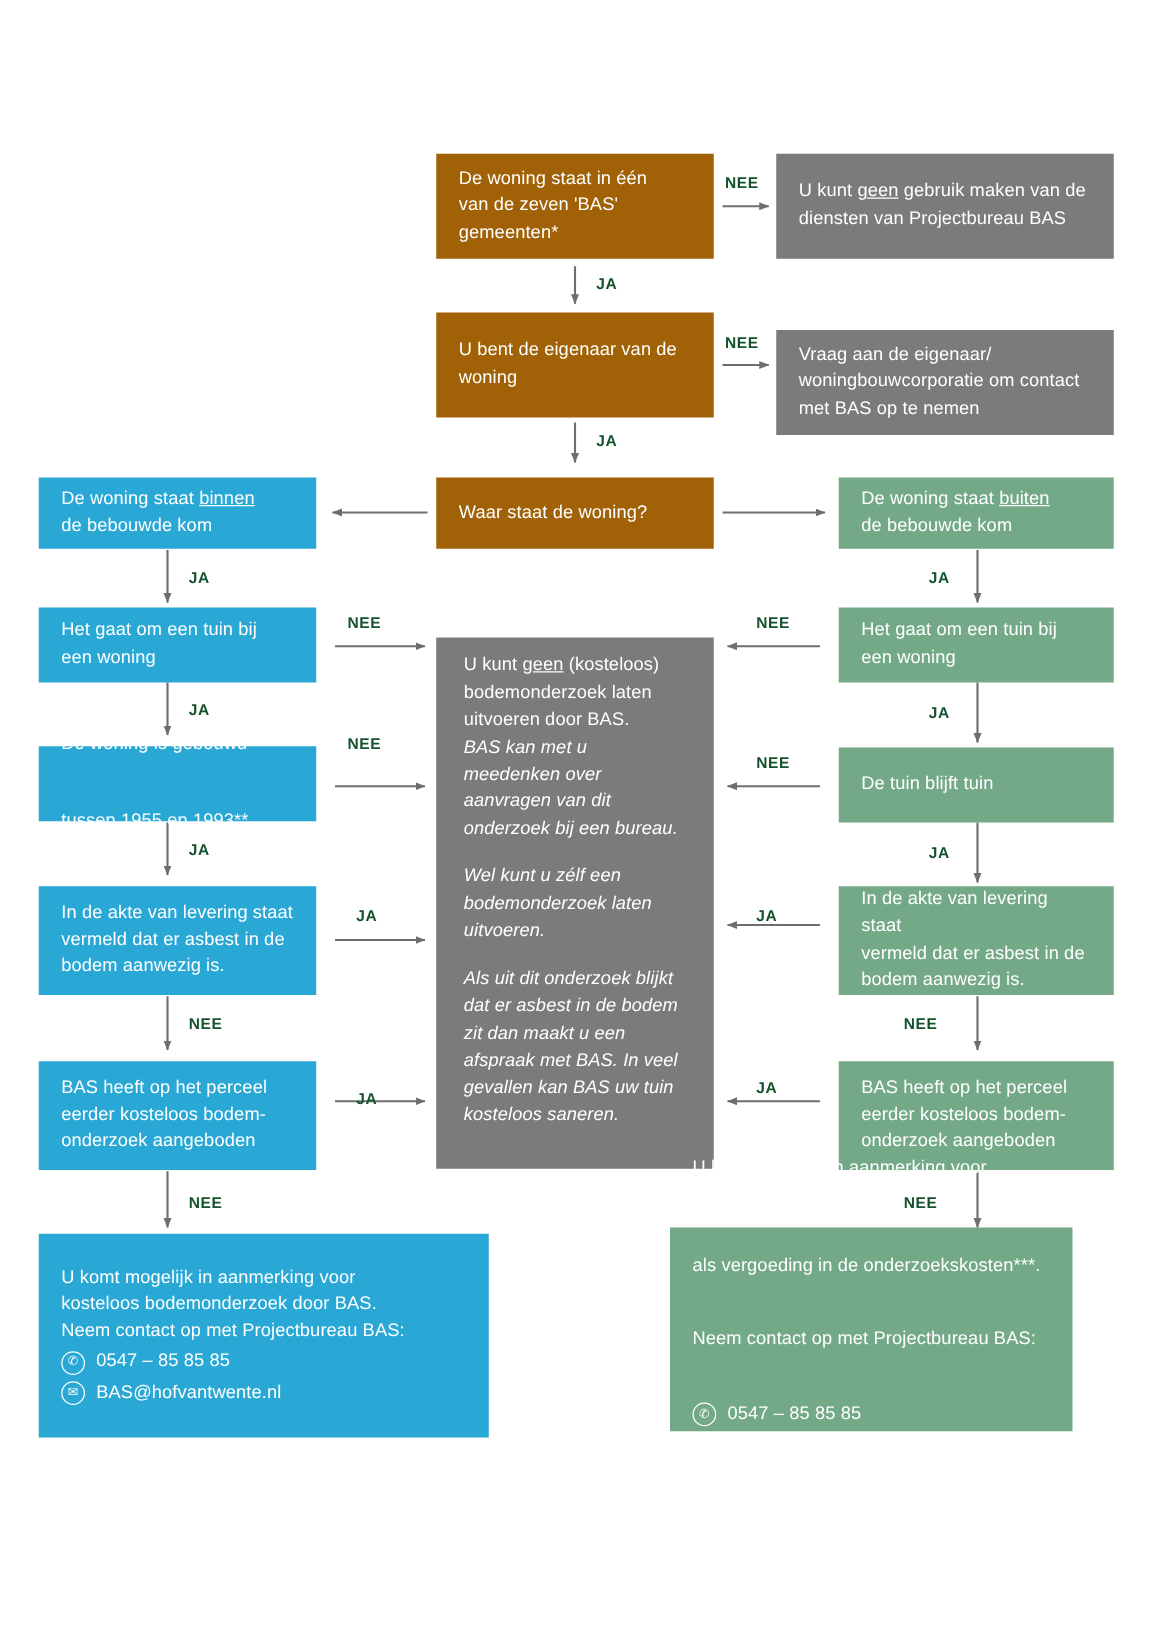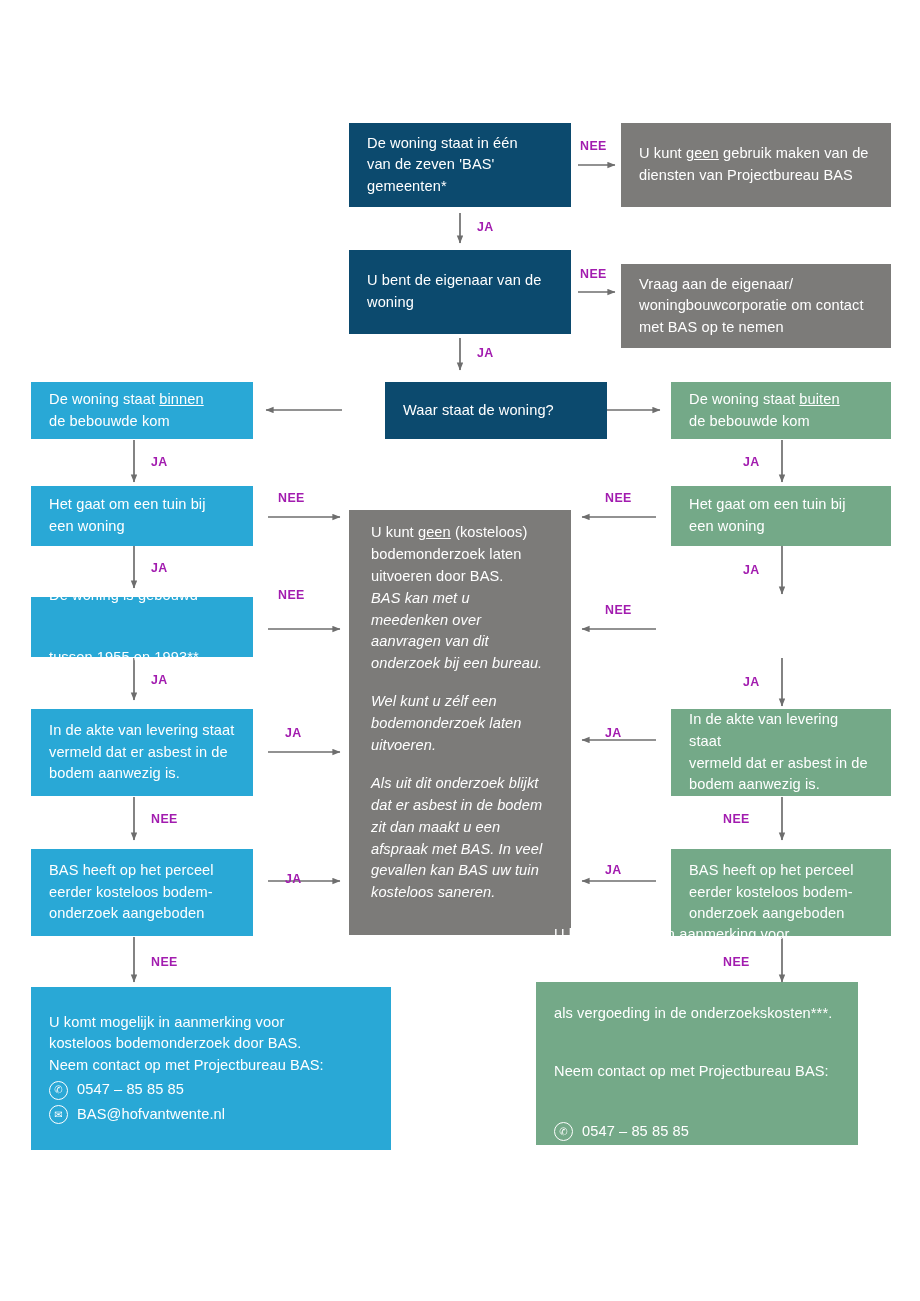--- a/index.html
+++ b/index.html
@@ -24,28 +24,28 @@
     justify-content:center;
     font-size:14.6px;
     line-height:1.48;
     padding:10px 18px;
     letter-spacing:.1px;
   }
   .box p{margin:0;}
   .box .u{text-decoration:underline;}
   .blue{background:#29a8d6;}
   .green{background:#74a988;}
-  .grey{background:#0c4a6e;}
+  .grey{background:#a16207;}
   .darkgrey{background:#7c7b79;}
 
   
   .arrow{position:absolute;}
   .lbl{
     position:absolute;
-    color:#a21caf;
+    color:#14532d;
     font-size:12.4px;
     font-weight:bold;
     letter-spacing:.45px;
   }
 
   
   .centerbox{
     font-size:14.6px;
     line-height:1.50;
     padding:0 22px;
@@ -167,21 +167,21 @@
     <p>U bent de eigenaar van de</p>
     <p>woning</p>
   </div>
 
   <div class="box darkgrey" style="left:621px;top:250px;width:270px;height:84px;margin-top:14px;">
     <p>Vraag aan de eigenaar/</p>
     <p>woningbouwcorporatie om contact</p>
     <p>met BAS op te nemen</p>
   </div>
 
-  <div class="box grey" style="left:349px;top:382px;width:222px;height:57px;margin-left:36px;">
+  <div class="box grey" style="left:349px;top:382px;width:222px;height:57px;">
     <p>Waar staat de woning?</p>
   </div>
 
   <div class="box blue" style="left:31px;top:382px;width:222px;height:57px;">
     <p><span>De woning staat </span><span class="u">binnen</span></p>
     <p>de bebouwde kom</p>
   </div>
 
   <div class="box blue" style="left:31px;top:486px;width:222px;height:60px;">
     <p>Het gaat om een tuin bij</p>
@@ -217,20 +217,23 @@
   <div class="box green" style="left:671px;top:382px;width:220px;height:57px;">
     <p><span>De woning staat </span><span class="u">buiten</span></p>
     <p>de bebouwde kom</p>
   </div>
 
   <div class="box green" style="left:671px;top:486px;width:220px;height:60px;">
     <p>Het gaat om een tuin bij</p>
     <p>een woning</p>
   </div>
 
+  <div class="box green" style="left:671px;top:598px;width:220px;height:60px;">
+    <p>De tuin blijft tuin</p>
+  </div>
 
   <div class="box green" style="left:671px;top:709px;width:220px;height:87px;">
     <p>In de akte van levering staat</p>
     <p>vermeld dat er asbest in de</p>
     <p>bodem aanwezig is.</p>
   </div>
 
   <div class="box green" style="left:671px;top:849px;width:220px;height:87px;">
     <p>BAS heeft op het perceel</p>
     <p>eerder kosteloos bodem-</p>

